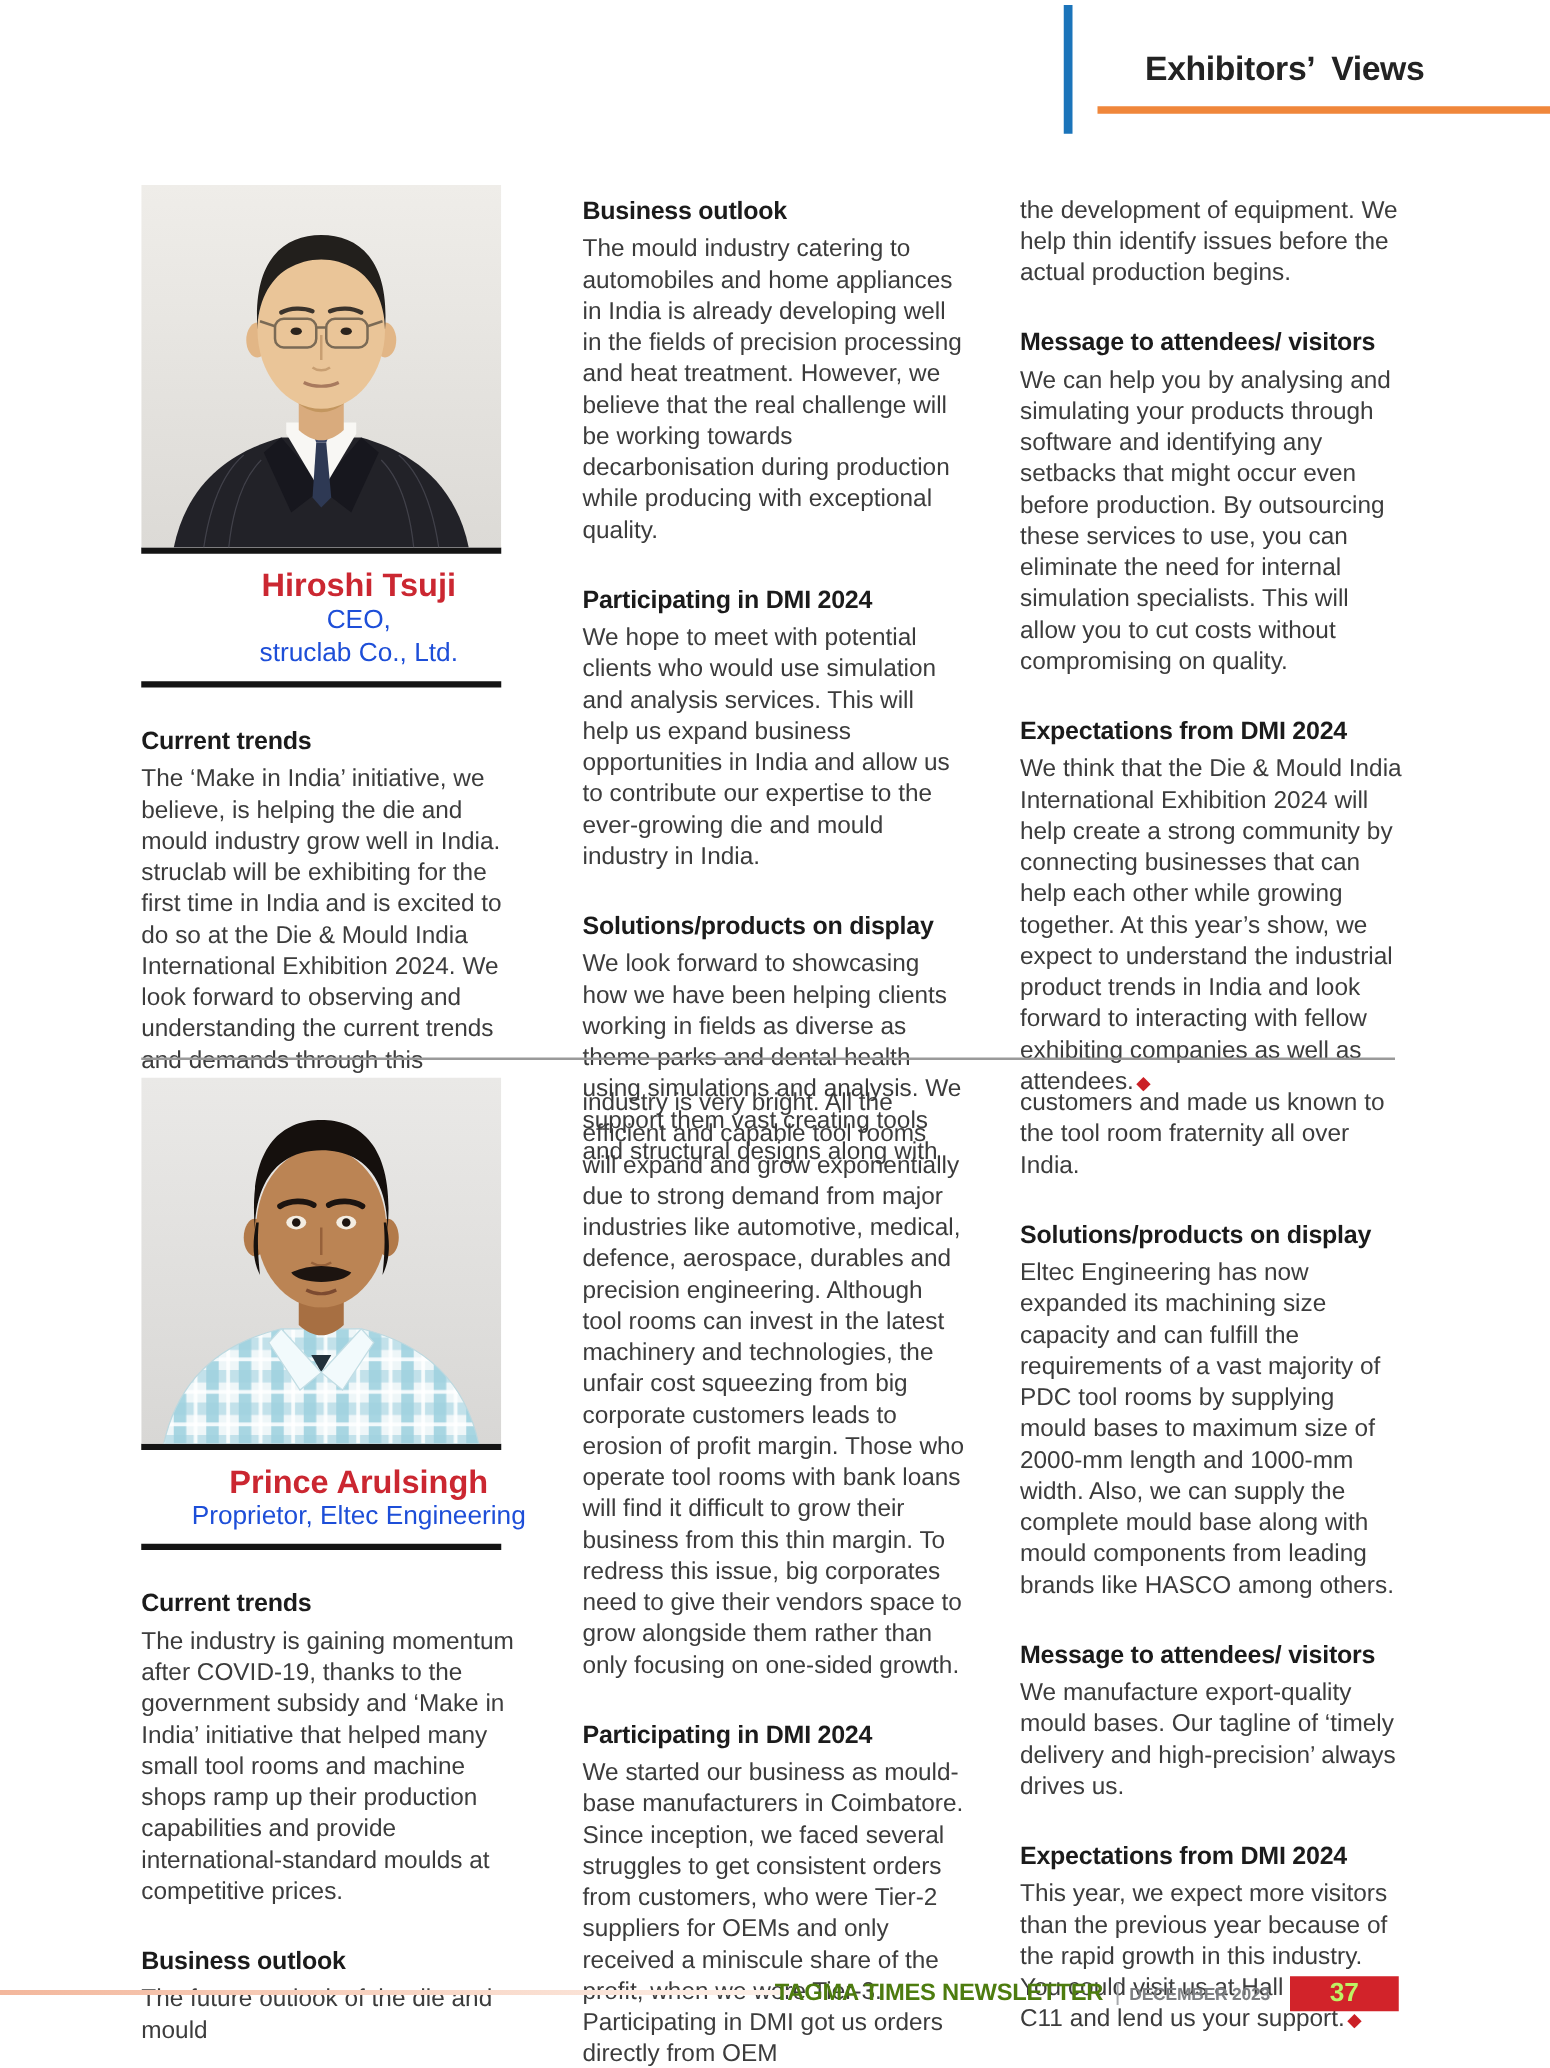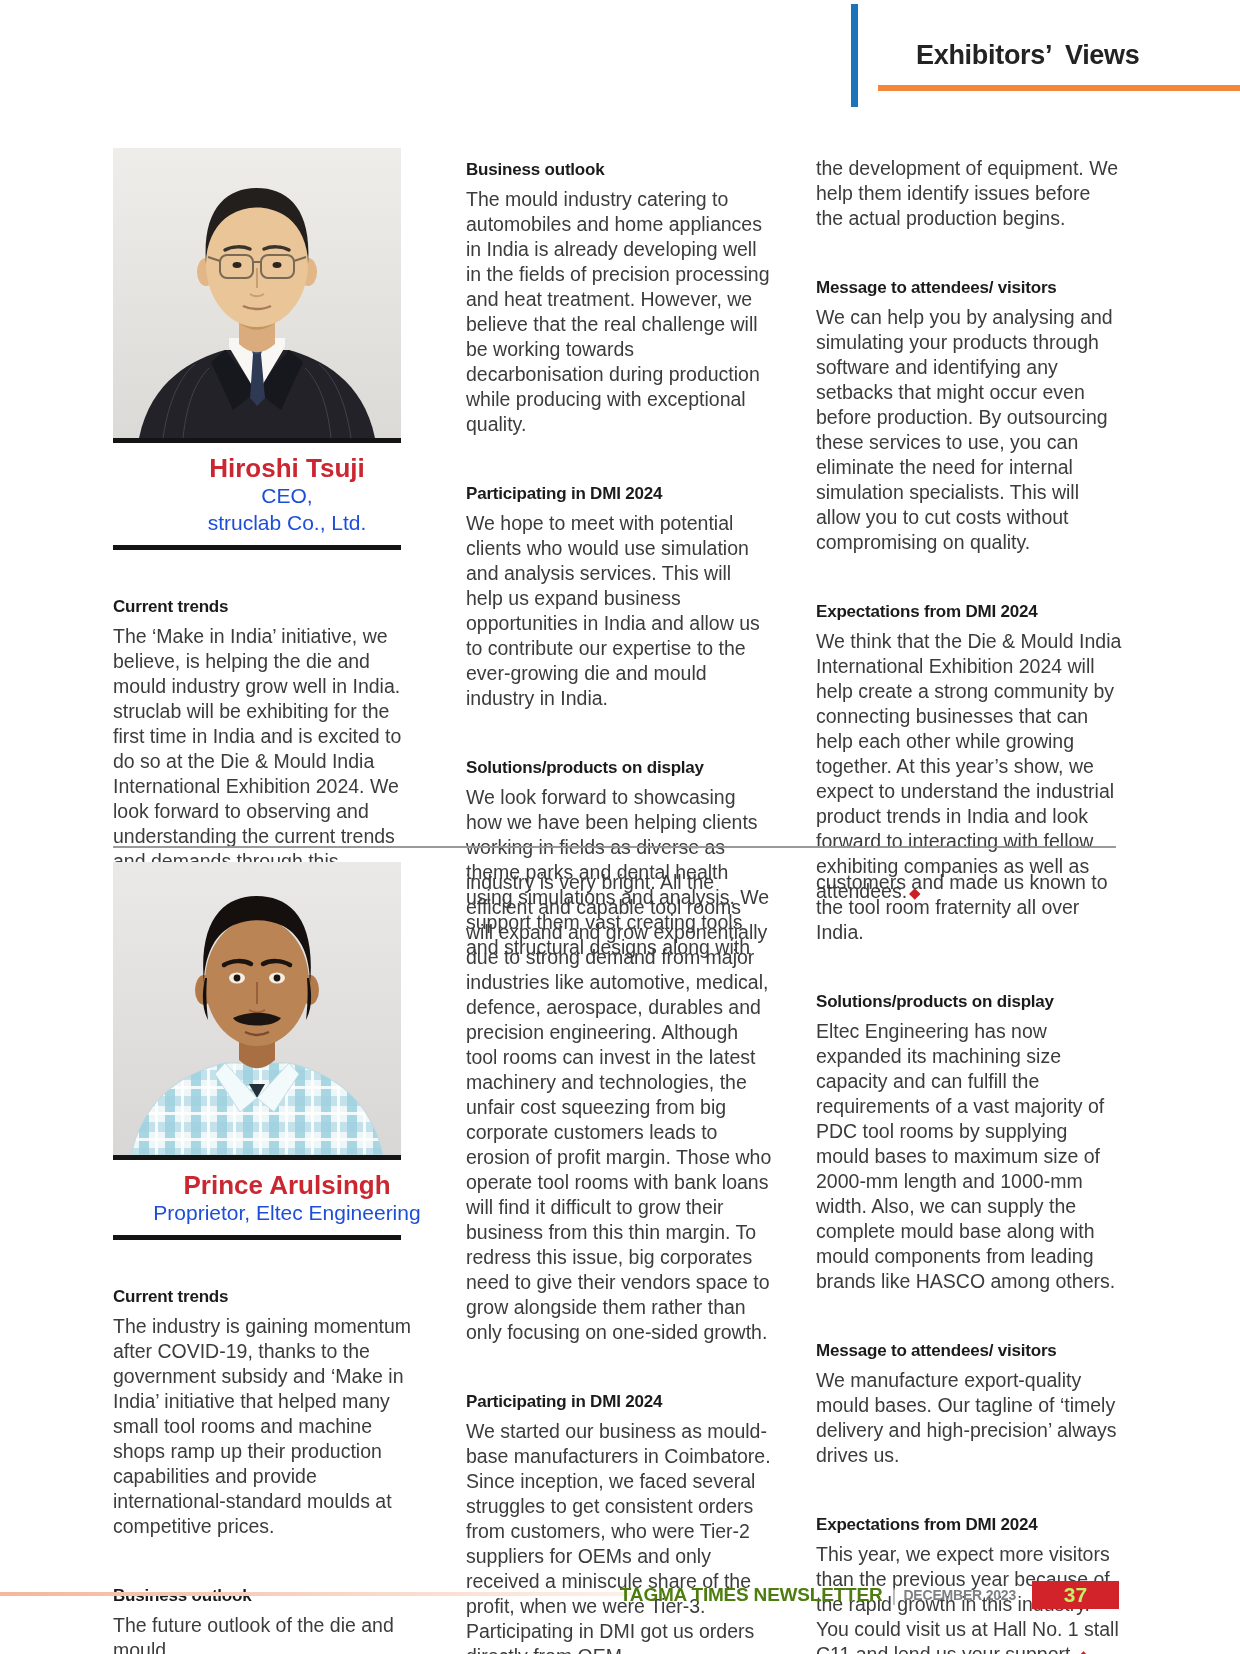--- a/index.html
+++ b/index.html
@@ -12,24 +12,24 @@
   .hbar { position:absolute; left:878px; top:85px; width:362px; height:6px; background:#f0873b; z-index:2; }
   .header-title { position:absolute; left:916px; top:40px; font-size:27px; font-weight:bold;
                   color:#232323; letter-spacing:-0.3px; word-spacing:7px; white-space:nowrap; }
 
   
   .col { position:absolute; width:306px; }
   .col1 { left:113px; }
   .col2 { left:466px; }
   .col3 { left:816px; }
 
-  .sec { margin-top:43px; }
+  .sec { margin-top:30px; }
   .col.top-align > .sec:first-child { margin-top:8px; }
   .photo-card + .sec { }
-  .sec h3 { font-size:17px; line-height:27px; font-weight:bold; color:#1b1b1b;
+  .sec h3 { font-size:20px; line-height:27px; font-weight:bold; color:#1b1b1b;
             margin:0 0 4px 0; white-space:nowrap; letter-spacing:-0.2px; }
   .sec h3:empty { display:none; }
   .sec p { font-size:19.5px; line-height:25px; color:#3c3c3c; }
   .diamond { color:#cb2026; font-size:15px; padding-left:2px; }
 
   
   .photo-card { width:348px; }
   .photo { display:block; width:288px; }
   .rule { width:288px; height:5px; background:#141414; }
   .name-block { padding:11px 0 9px 0; }
@@ -125,21 +125,21 @@
     </div>
     <div class="sec">
       <h3>Solutions/products on display</h3>
       <p><span>We look forward to showcasing how we have been helping clients working in fields as diverse as theme parks and dental health using simulations and analysis. We support them vast creating tools and structural designs along with</span></p>
     </div>
   </section>
 
   <section class="col col3 top-align" style="top:148px;">
     <div class="sec">
 
-      <p><span>the development of equipment. We help them identify issues before the actual production begins.</span></p>
+      <p><span>the development of equipment. We help thin identify issues before the actual production begins.</span></p>
     </div>
     <div class="sec">
       <h3>Message to attendees/ visitors</h3>
       <p><span>We can help you by analysing and simulating your products through software and identifying any setbacks that might occur even before production. By outsourcing these services to use, you can eliminate the need for internal simulation specialists. This will allow you to cut costs without compromising on quality.</span></p>
     </div>
     <div class="sec">
       <h3>Expectations from DMI 2024</h3>
       <p><span>We think that the Die &amp; Mould India International Exhibition 2024 will help create a strong community by connecting businesses that can help each other while growing together. At this year’s show, we expect to understand the industrial product trends in India and look forward to interacting with fellow exhibiting companies as well as attendees.</span><span class="diamond">◆</span></p>
     </div>
   </section>

